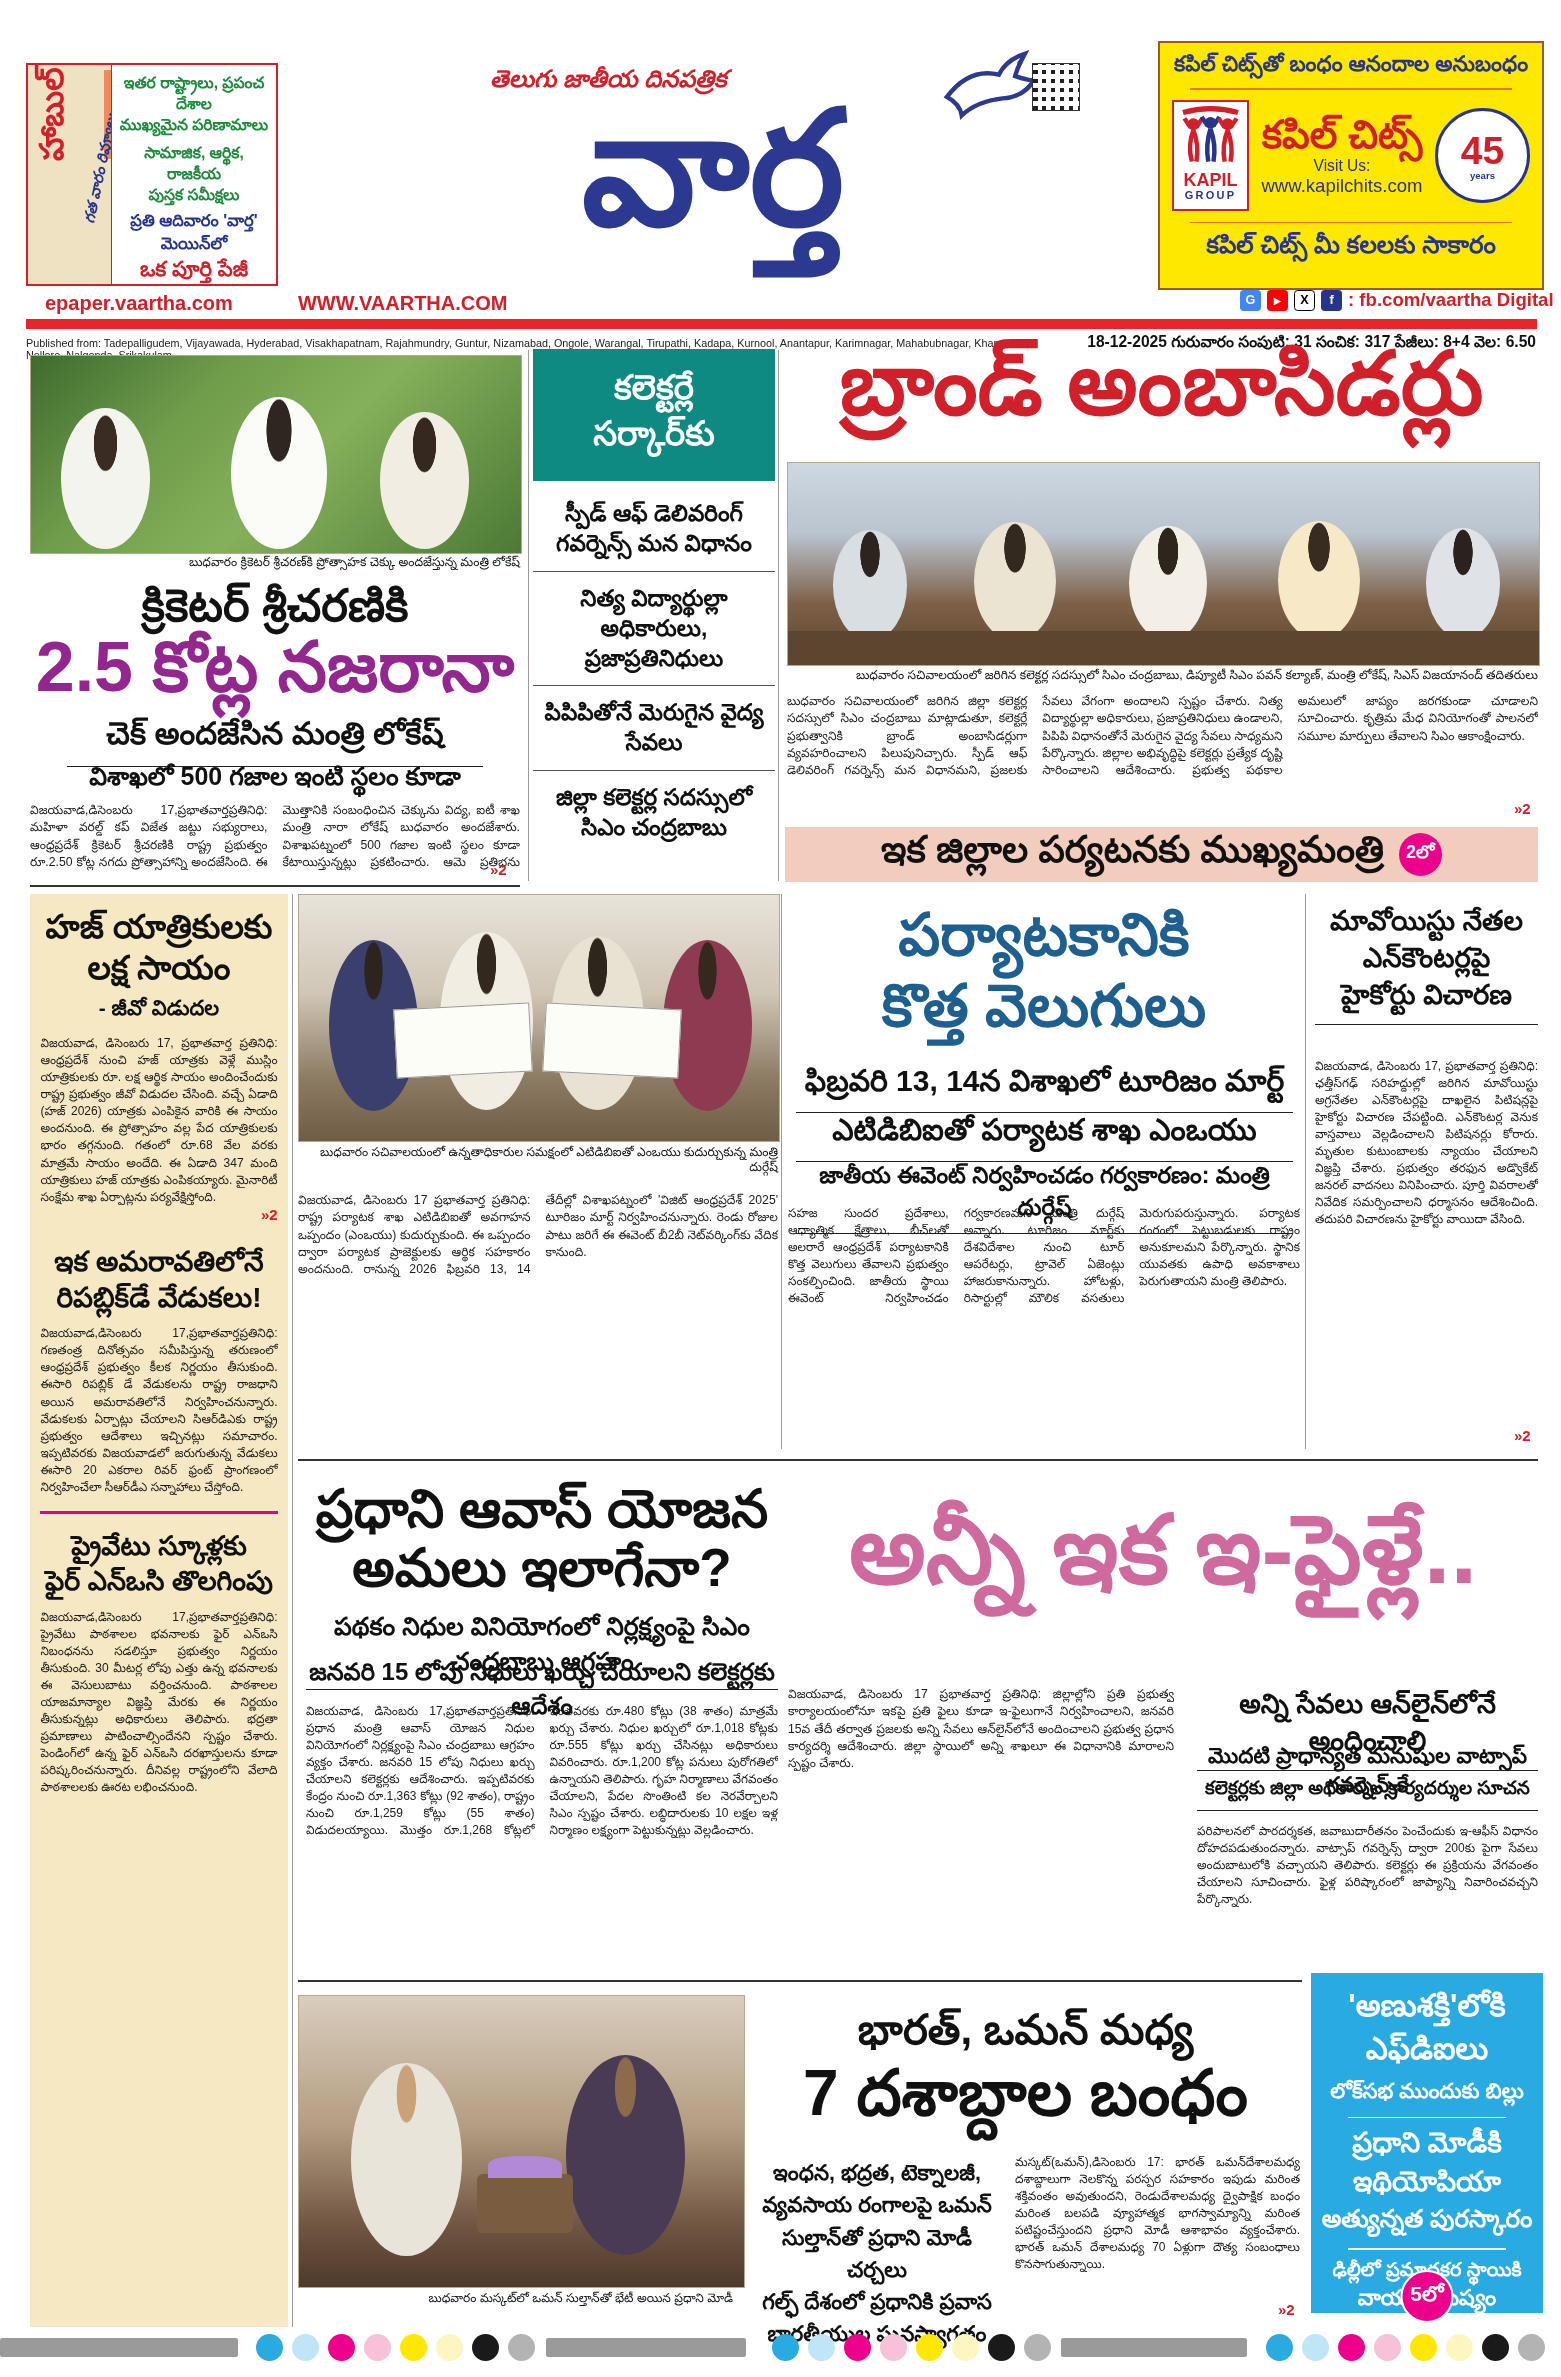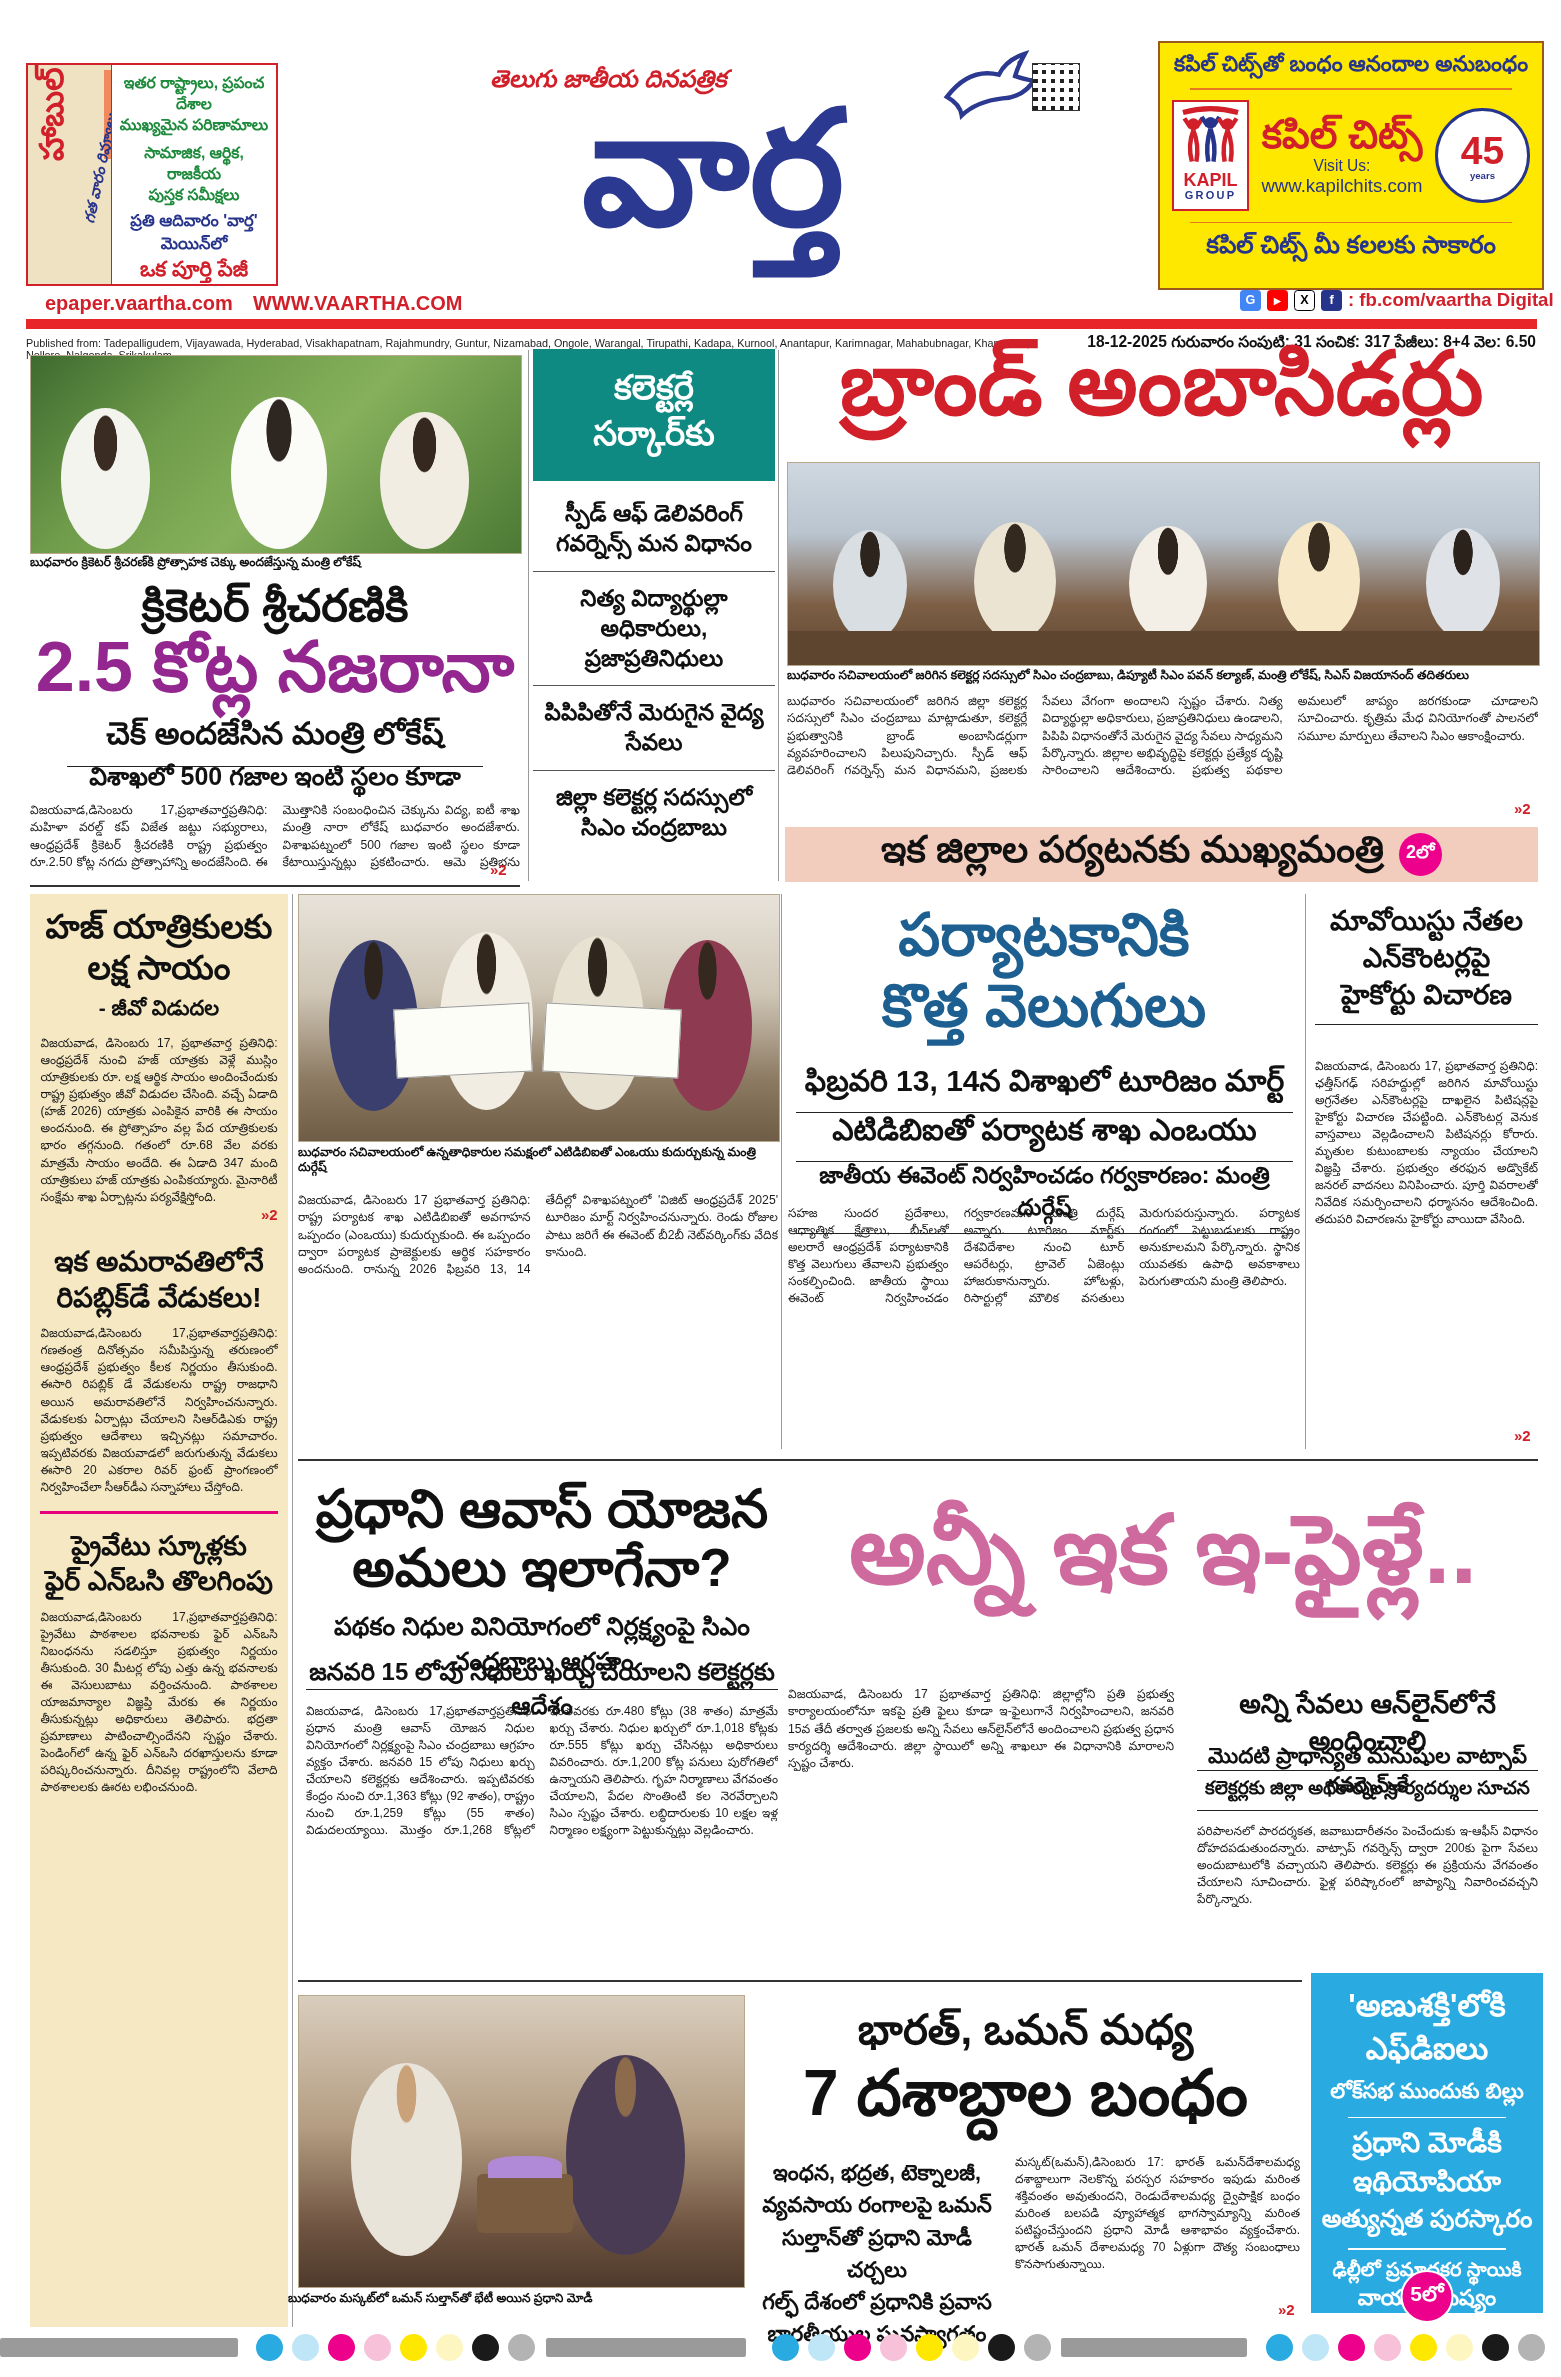--- a/index.html
+++ b/index.html
@@ -9,21 +9,21 @@
   .b{font-weight:bold;}
   .ctr{text-align:center;}
   .pre{white-space:pre-line;}
   .body-text{font-size:12.2px;line-height:1.42;color:#1a1a1a;text-align:justify;}
   .cols2{column-count:2;column-gap:15px;}
   .cols3{column-count:3;column-gap:15px;}
   .rule-v{position:absolute;width:0.7px;background:#9a9a9a;}
   .rule-h{position:absolute;height:1.5px;background:#333;}
   .more{color:#d1202a;font-weight:bold;font-size:15px;}
   .photo{position:absolute;overflow:hidden;border:0.7px solid #b9a98c;}
-  .caption{font-size:12.2px;font-weight:bold;text-align:left;color:#111;line-height:1.25;}
+  .caption{font-size:12.2px;font-weight:normal;text-align:right;color:#111;line-height:1.25;}
   .spot{position:absolute;border-radius:50%;}
   
   .promo{position:absolute;left:26px;top:63px;width:252px;height:223px;border:2.2px solid #d1202a;
          background:#fff;display:flex;box-sizing:border-box;}
   .promo-side{width:83px;background:#efe2c2;position:relative;border-right:1.5px solid #555;overflow:hidden;}
   .promo-vert{position:absolute;left:4.5px;top:96px;transform:rotate(-90deg);transform-origin:left top;
               color:#d1202a;font-weight:bold;font-size:33px;white-space:nowrap;}
   .promo-vert2{position:absolute;left:52px;top:156px;transform:rotate(-78deg);transform-origin:left top;
                color:#27348b;font-style:italic;font-weight:bold;font-size:15px;white-space:nowrap;}
   .promo-accent{position:absolute;right:0;top:4.5px;width:7.4px;height:89px;background:#f08a5c;}
@@ -113,21 +113,21 @@
 ముఖ్యమైన పరిణామాలు</div>
       <div class="promo-div"></div>
       <div class="promo-green pre">సామాజిక, ఆర్థిక, రాజకీయ
 పుస్తక సమీక్షలు</div>
       <div class="promo-div"></div>
       <div class="promo-blue">ప్రతి ఆదివారం 'వార్త' మెయిన్‌లో</div>
       <div class="promo-red">ఒక పూర్తి పేజీ</div>
     </div>
   </div>
 
-  <div class="abs" style="left:45px;top:292px;display:flex;gap:20px;">
+  <div class="abs" style="left:45px;top:292px;display:flex;gap:65px;">
     <span class="web-red">epaper.vaartha.com</span>
     <span class="web-red">WWW.VAARTHA.COM</span>
   </div>
 
   <div class="abs tagline" style="left:490px;top:65px;width:319px;">తెలుగు జాతీయ దినపత్రిక</div>
 
   <div class="abs logo-text" style="left:453px;top:89px;width:520px;text-align:center;">వార్త</div>
 
   <svg class="abs" style="left:932px;top:45px;" width="104" height="89" viewBox="0 0 140 120">
     <path d="M20 70 Q50 30 90 40 Q100 20 125 12 Q115 30 112 42 Q135 50 138 46 Q125 70 95 72 Q60 76 40 95 Q38 80 20 70 Z" fill="#ffffff" stroke="#2b3990" stroke-width="6"></path>

